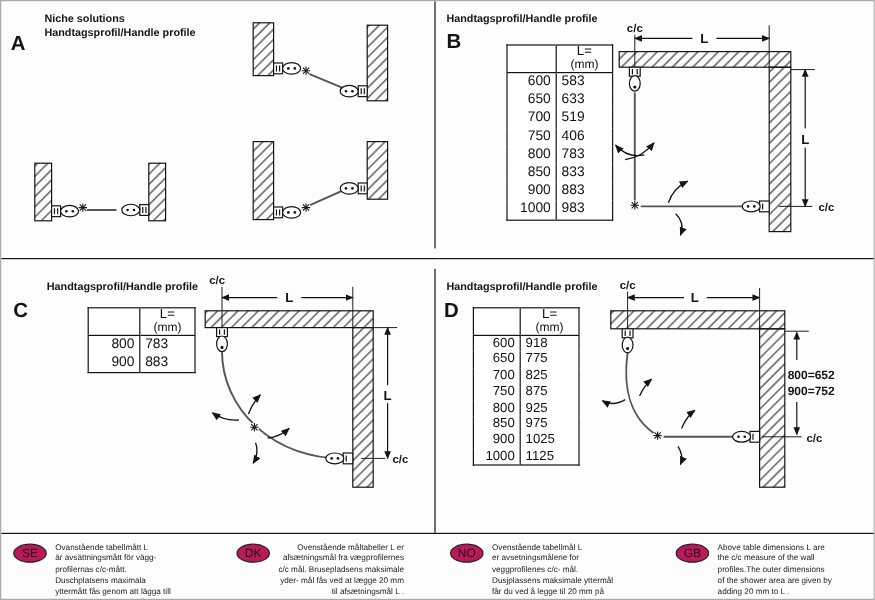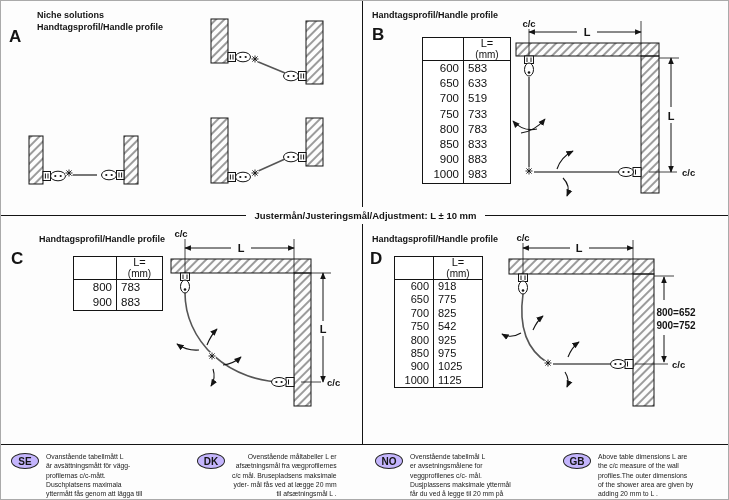--- a/index.html
+++ b/index.html
@@ -37,21 +37,21 @@
   .divider .text { margin:0 8px; font-weight:bold; font-size:9.5px; white-space:nowrap; }
 
   .vdiv { position:absolute; width:1px; background:#141414; left:361px; }
   .hdiv { position:absolute; height:1px; background:#141414; left:0; width:729px; top:443px; }
 
   
   .footrow { position:absolute; top:449px; left:0; width:729px; }
   .footcol { position:absolute; display:flex; align-items:flex-start; }
   .badge { flex:none; width:26px; height:14px; border:1.4px solid #222; border-radius:50%;
            display:flex; align-items:center; justify-content:center;
-           font-size:10px; font-weight:bold; margin-right:7px; margin-top:3px; background:#c4b5fd; }
+           font-size:10px; font-weight:normal; margin-right:7px; margin-top:3px; background:#be185d; }
   .foottext { font-size:6.8px; line-height:9.3px; white-space:pre-line; color:#222; padding-top:2px; }
 </style>
 </head>
 <body>
 
 <div class="page">
 
   <div class="abs sec-title" style="left:36px; top:8px;">Niche solutions
 Handtagsprofil/Handle profile</div>
   <div class="abs sec-letter" style="left:8px; top:26px;">A</div>
@@ -127,21 +127,21 @@
         <tr>
           <td class="c1">650</td>
           <td class="c2">633</td>
         </tr>
         <tr>
           <td class="c1">700</td>
           <td class="c2">519</td>
         </tr>
         <tr>
           <td class="c1">750</td>
-          <td class="c2">733</td>
+          <td class="c2">406</td>
         </tr>
         <tr>
           <td class="c1">800</td>
           <td class="c2">783</td>
         </tr>
         <tr>
           <td class="c1">850</td>
           <td class="c2">833</td>
         </tr>
         <tr>
@@ -216,21 +216,20 @@
     <g fill="none" stroke="#141414" stroke-width="1.1">
       <path d="M 172,128 Q 158,131 148,120" marker-end="url(#mB)"></path>
       <path d="M 156,132 Q 170,130 180,118" marker-end="url(#mB)"></path>
       <path d="M 192,168 Q 196,156 208,150" marker-end="url(#mB)"></path>
       <path d="M 198,177 Q 206,185 202,195" marker-end="url(#mB)"></path>
     </g>
   </svg>
 
   <div class="divider">
     <div class="line"></div>
-    <div class="text">Justermån/Justeringsmål/Adjustment: L ± 10 mm</div>
     <div class="line"></div>
   </div>
 
   <div class="abs sec-title" style="left:38px; top:232px;">Handtagsprofil/Handle profile</div>
   <div class="abs sec-letter" style="left:10px; top:248px;">C</div>
 
   <table class="dim-table tb-c" style="left:72px; top:255px;">
     <thead>
       <tr>
         <th class="c1" style="width:34px;"></th>
@@ -338,21 +337,21 @@
         <tr>
           <td class="c1">650</td>
           <td class="c2">775</td>
         </tr>
         <tr>
           <td class="c1">700</td>
           <td class="c2">825</td>
         </tr>
         <tr>
           <td class="c1">750</td>
-          <td class="c2">542</td>
+          <td class="c2">875</td>
         </tr>
         <tr>
           <td class="c1">800</td>
           <td class="c2">925</td>
         </tr>
         <tr>
           <td class="c1">850</td>
           <td class="c2">975</td>
         </tr>
         <tr>

